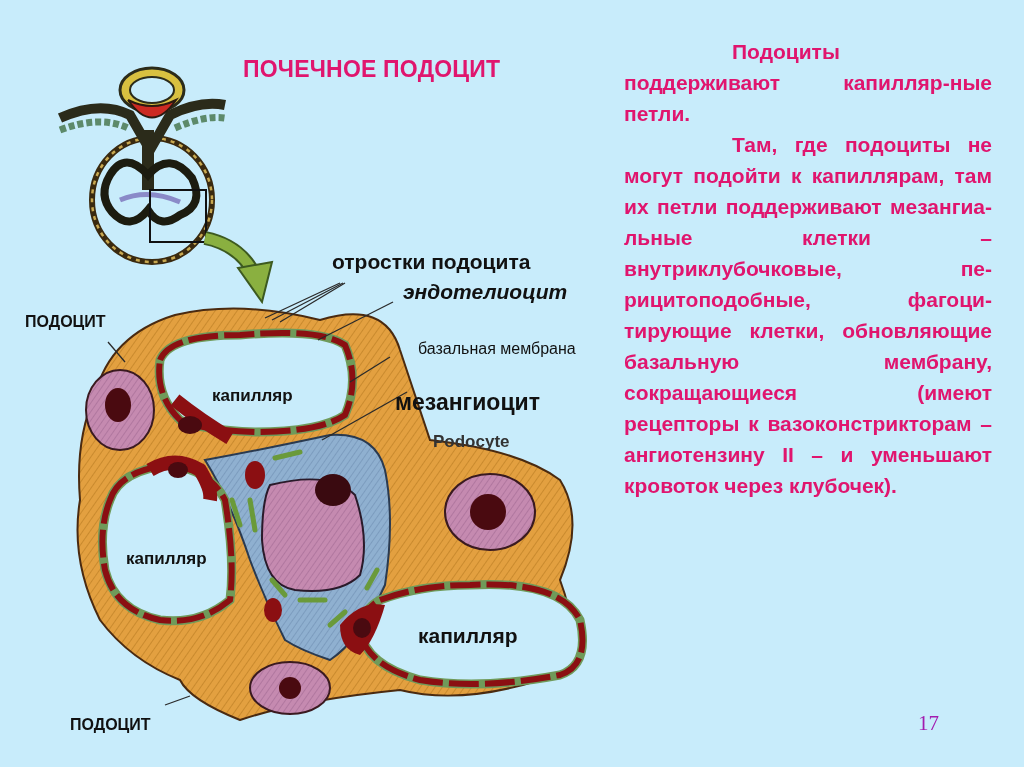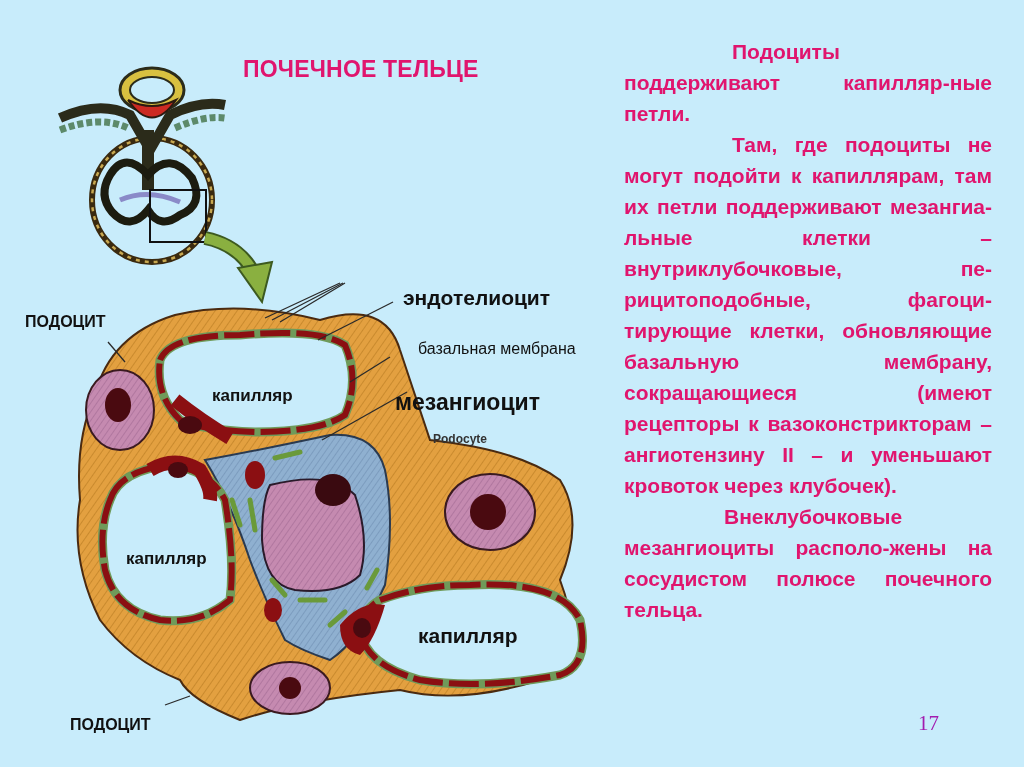--- a/index.html
+++ b/index.html
@@ -25,21 +25,21 @@
   .text-block .ind2 { text-indent: 100px; }
   .page-num {
     position: absolute; left: 918px; top: 711px;
     font-family: "Liberation Serif", serif; font-size: 21px; color: #a21caf;
   }
   .lbl {
     position: absolute; font-weight: bold; color: #111; white-space: nowrap;
   }
   .lbl.big { font-size: 21px; }
   .lbl.med { font-size: 16px; }
-  .lbl.tiny { font-size: 12px; color: #333; }
+  .lbl.tiny { font-size: 17px; color: #333; }
   .cap-box {
     position: absolute; background: #c8ecfb; font-weight: bold; font-size: 17px; color: #111;
     padding: 0 3px; line-height: 24px;
   }
   svg.diagram { position: absolute; left: 0; top: 0; }
 </style>
 </head>
 <body>
 
 <div class="slide">
@@ -135,33 +135,33 @@
       <line x1="272" y1="320" x2="343" y2="283"></line>
       <line x1="280" y1="322" x2="345" y2="283"></line>
       <line x1="318" y1="340" x2="393" y2="302"></line>
       <line x1="350" y1="382" x2="390" y2="357"></line>
       <line x1="322" y1="440" x2="407" y2="392"></line>
       <line x1="108" y1="342" x2="125" y2="362"></line>
       <line x1="165" y1="705" x2="190" y2="696"></line>
     </g>
   </svg>
 
-  <div class="title">ПОЧЕЧНОЕ ТЕЛЬЦЕ</div>
+  <div class="title">ПОЧЕЧНОЕ ПОДОЦИТ</div>
 
-  <div class="lbl big" style="left:403px; top:286px;">эндотелиоцит</div>
+  <div class="lbl big" style="left:332px; top:250px;">отростки подоцита</div>
+  <div class="lbl big" style="left:403px; top:280px;font-style:italic;">эндотелиоцит</div>
   <div class="lbl med" style="left:418px; top:340px; font-weight:normal;">базальная мембрана</div>
   <div class="lbl big" style="left:395px; top:389px; font-size:23px;">мезангиоцит</div>
   <div class="lbl tiny" style="left:433px; top:432px;">Podocyte</div>
   <div class="lbl med" style="left:25px; top:313px;">ПОДОЦИТ</div>
   <div class="lbl med" style="left:70px; top:716px;">ПОДОЦИТ</div>
 
   <div class="cap-box" style="left:204px; top:384px; padding:0 8px 2px;">капилляр</div>
   <div class="cap-box" style="left:118px; top:547px; padding:0 8px 2px;">капилляр</div>
   <div class="lbl big" style="left:418px; top:624px;">капилляр</div>
 
   <div class="text-block">
     <p class="ind">Подоциты поддерживают капилляр-ные петли.</p>
     <p class="ind">Там, где подоциты не могут подойти к капиллярам, там их петли поддерживают мезангиа-льные клетки – внутриклубочковые, пе-рицитоподобные, фагоци-тирующие клетки, обновляющие базальную мембрану, сокращающиеся (имеют рецепторы к вазоконстрикторам – ангиотензину II – и уменьшают кровоток через клубочек).</p>
-    <p class="ind2">Внеклубочковые мезангиоциты располо-жены на сосудистом полюсе почечного тельца.</p>
   </div>
 
   <div class="page-num">17</div>
 </div>
 
 </body></html>

